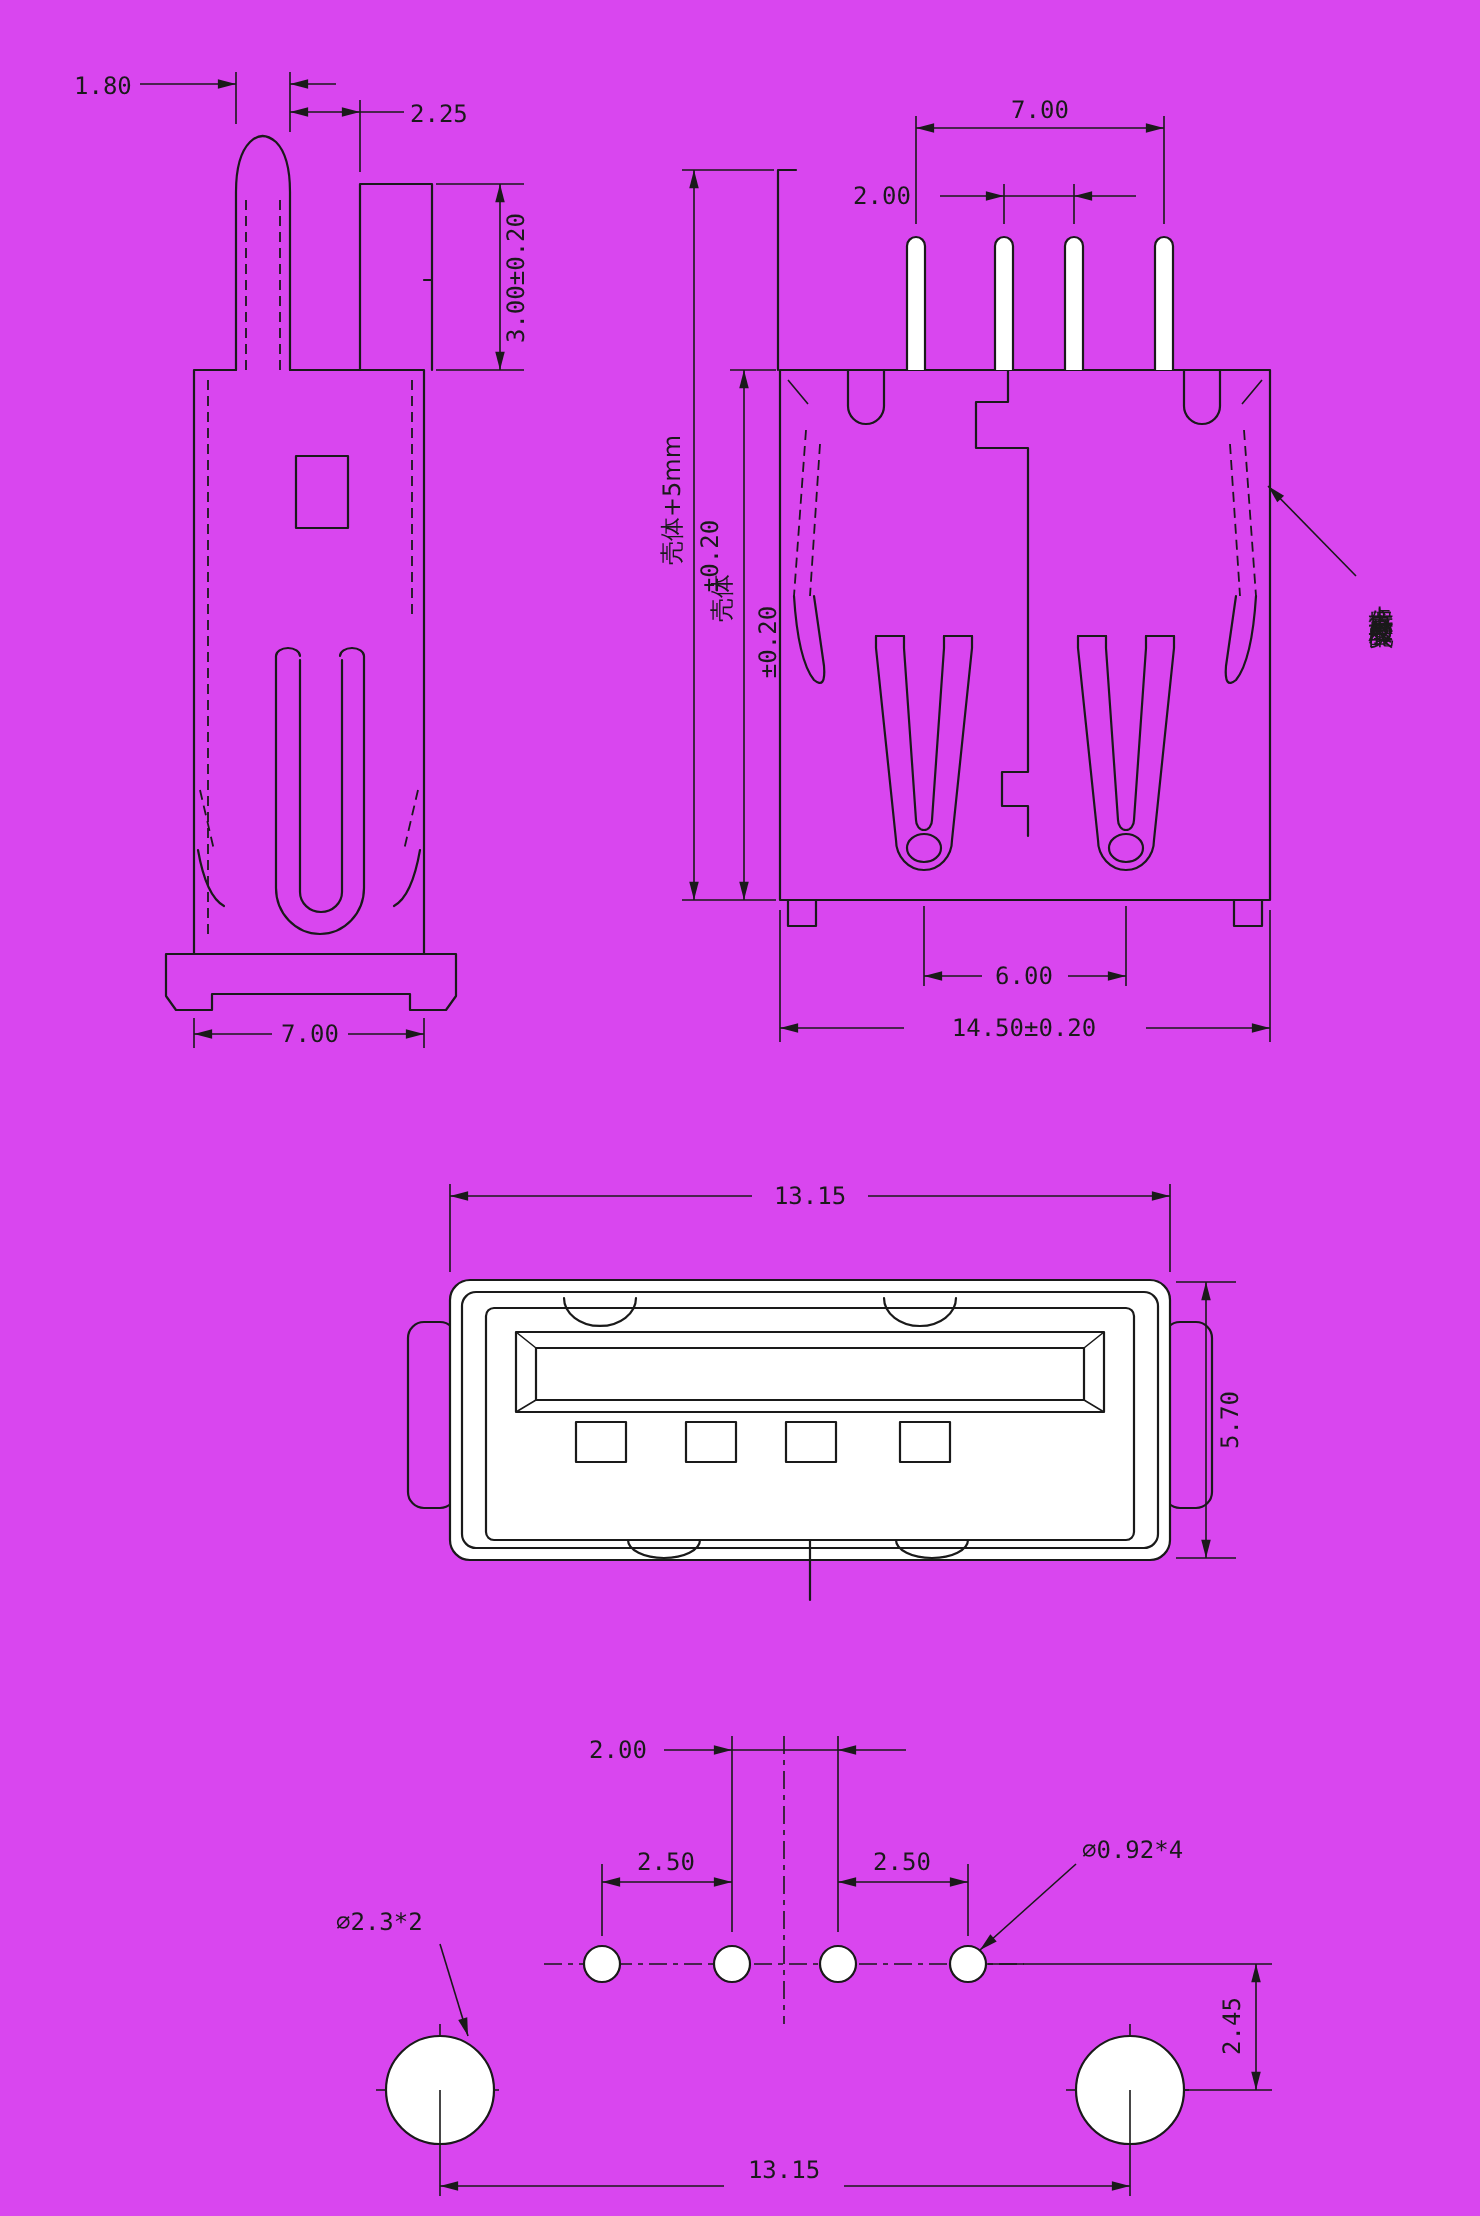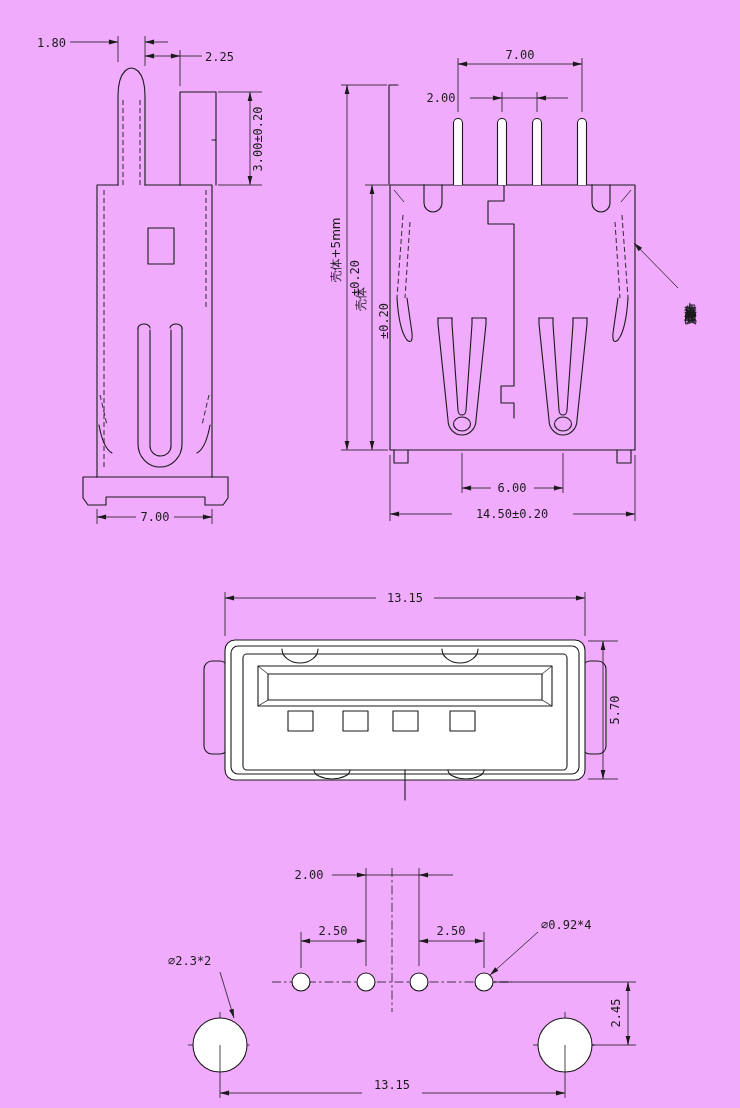--- a/index.html
+++ b/index.html
@@ -1,19 +1,19 @@
 <!DOCTYPE html>
 <html><head>
 <meta charset="utf-8">
 <style>
   html,body { margin:0; padding:0; background:#ffffff; }
   .canvas {
     position:relative;
     width:740px; height:1108px;
-    background:#f0abfc;
+    background:#d946ef;
     font-family:"DejaVu Sans Mono","DejaVu Sans",sans-serif;
   }
   svg { display:block; }
   .ln   { fill:none; stroke:#1a1a1a; stroke-width:1.1; stroke-linejoin:round; stroke-linecap:round; }
   .lnf  { fill:#ffffff; stroke:#1a1a1a; stroke-width:1.1; stroke-linejoin:round; }
   .thin { fill:none; stroke:#1a1a1a; stroke-width:0.8; }
   .dash { fill:none; stroke:#1a1a1a; stroke-width:0.9; stroke-dasharray:5 3; }
   .cl   { fill:none; stroke:#1a1a1a; stroke-width:0.8; stroke-dasharray:9 3 2.5 3; }
   text  { font-family:"DejaVu Sans Mono","DejaVu Sans",sans-serif; font-size:12px; fill:#1a1a1a; }
   .cjk  { font-family:"DejaVu Sans","Liberation Sans",sans-serif; font-size:12px; }

